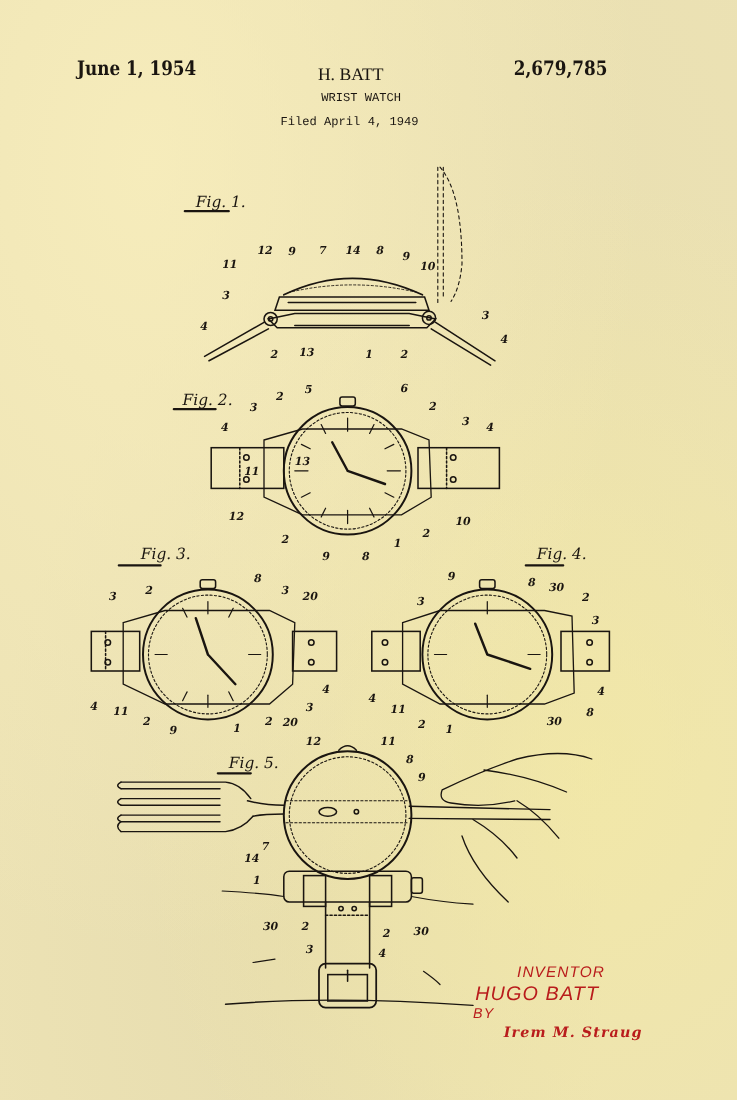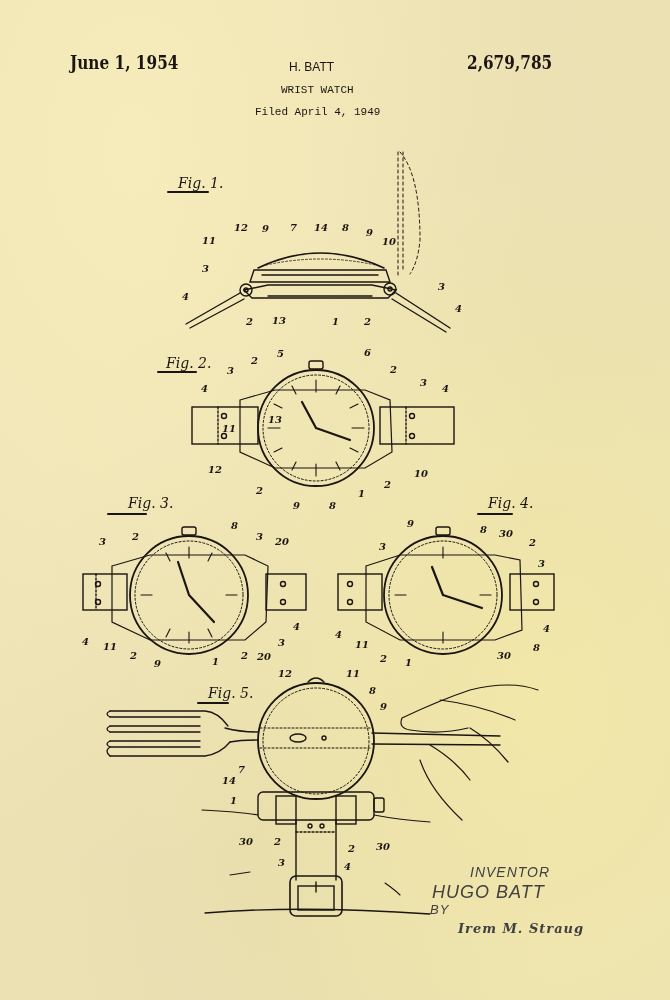--- a/index.html
+++ b/index.html
@@ -10,27 +10,27 @@
       radial-gradient(ellipse at 80% 70%, rgba(245,235,160,0.6), transparent 55%),
       radial-gradient(ellipse at 40% 85%, rgba(225,215,170,0.5), transparent 50%),
       radial-gradient(ellipse at 70% 25%, rgba(230,220,175,0.5), transparent 50%),
       #ece2b4;
     font-family: "Liberation Serif", serif;
     color: #1a1510;
   }
   .hdr { position: absolute; white-space: nowrap; }
   .date { left: 70px; top: 52px; font-size: 18px; font-weight: bold; font-family: "DejaVu Serif", serif; transform: scaleX(0.85); transform-origin: left; }
   .patno { left: 467px; top: 52px; font-size: 18px; font-weight: bold; font-family: "DejaVu Serif", serif; transform: scaleX(0.85); transform-origin: left; }
-  .inventor-hdr { left: 289px; top: 60px; font-size: 12px; font-family: Liberation Sans, sans-serif; }
-  .title { left: 281px; top: 84px; font-size: 11px; font-family: "Liberation Mono", monospace; }
+  .inventor-hdr { left: 289px; top: 60px; font-size: 16px; font-family: Liberation Serif, serif; }
+  .title { left: 292px; top: 84px; font-size: 11px; font-family: "Liberation Mono", monospace; }
   .filed { left: 255px; top: 106px; font-size: 11px; font-family: "Liberation Mono", monospace; }
   svg.drawing { position: absolute; left: 0; top: 0; }
   .lbl { font-family: "DejaVu Serif", serif; font-style: italic; font-weight: bold; font-size: 10px; fill: #1a1510; }
   .figlbl { font-family: "DejaVu Serif", serif; font-style: italic; font-size: 14px; fill: #1a1510; }
-  .sig { position: absolute; font-family: "Liberation Sans", sans-serif; font-style: italic; color: #404040; white-space: nowrap; letter-spacing: 1px; }
+  .sig { position: absolute; font-family: "Liberation Sans", sans-serif; font-style: italic; color: #b91c1c; white-space: nowrap; letter-spacing: 1px; margin-top: 11px; }
   .sig-inv { left: 470px; top: 864px; font-size: 14px; }
   .sig-name { left: 432px; top: 882px; font-size: 18px; }
   .sig-by { left: 430px; top: 902px; font-size: 13px; text-align: right; }
   .sig-attorney { left: 458px; top: 921px; font-size: 13px; font-family: "DejaVu Serif", serif; font-weight: bold; }
 </style>
 </head>
 <body>
 
 <div class="hdr date">June 1, 1954</div>
 <div class="hdr inventor-hdr">H. BATT</div>

